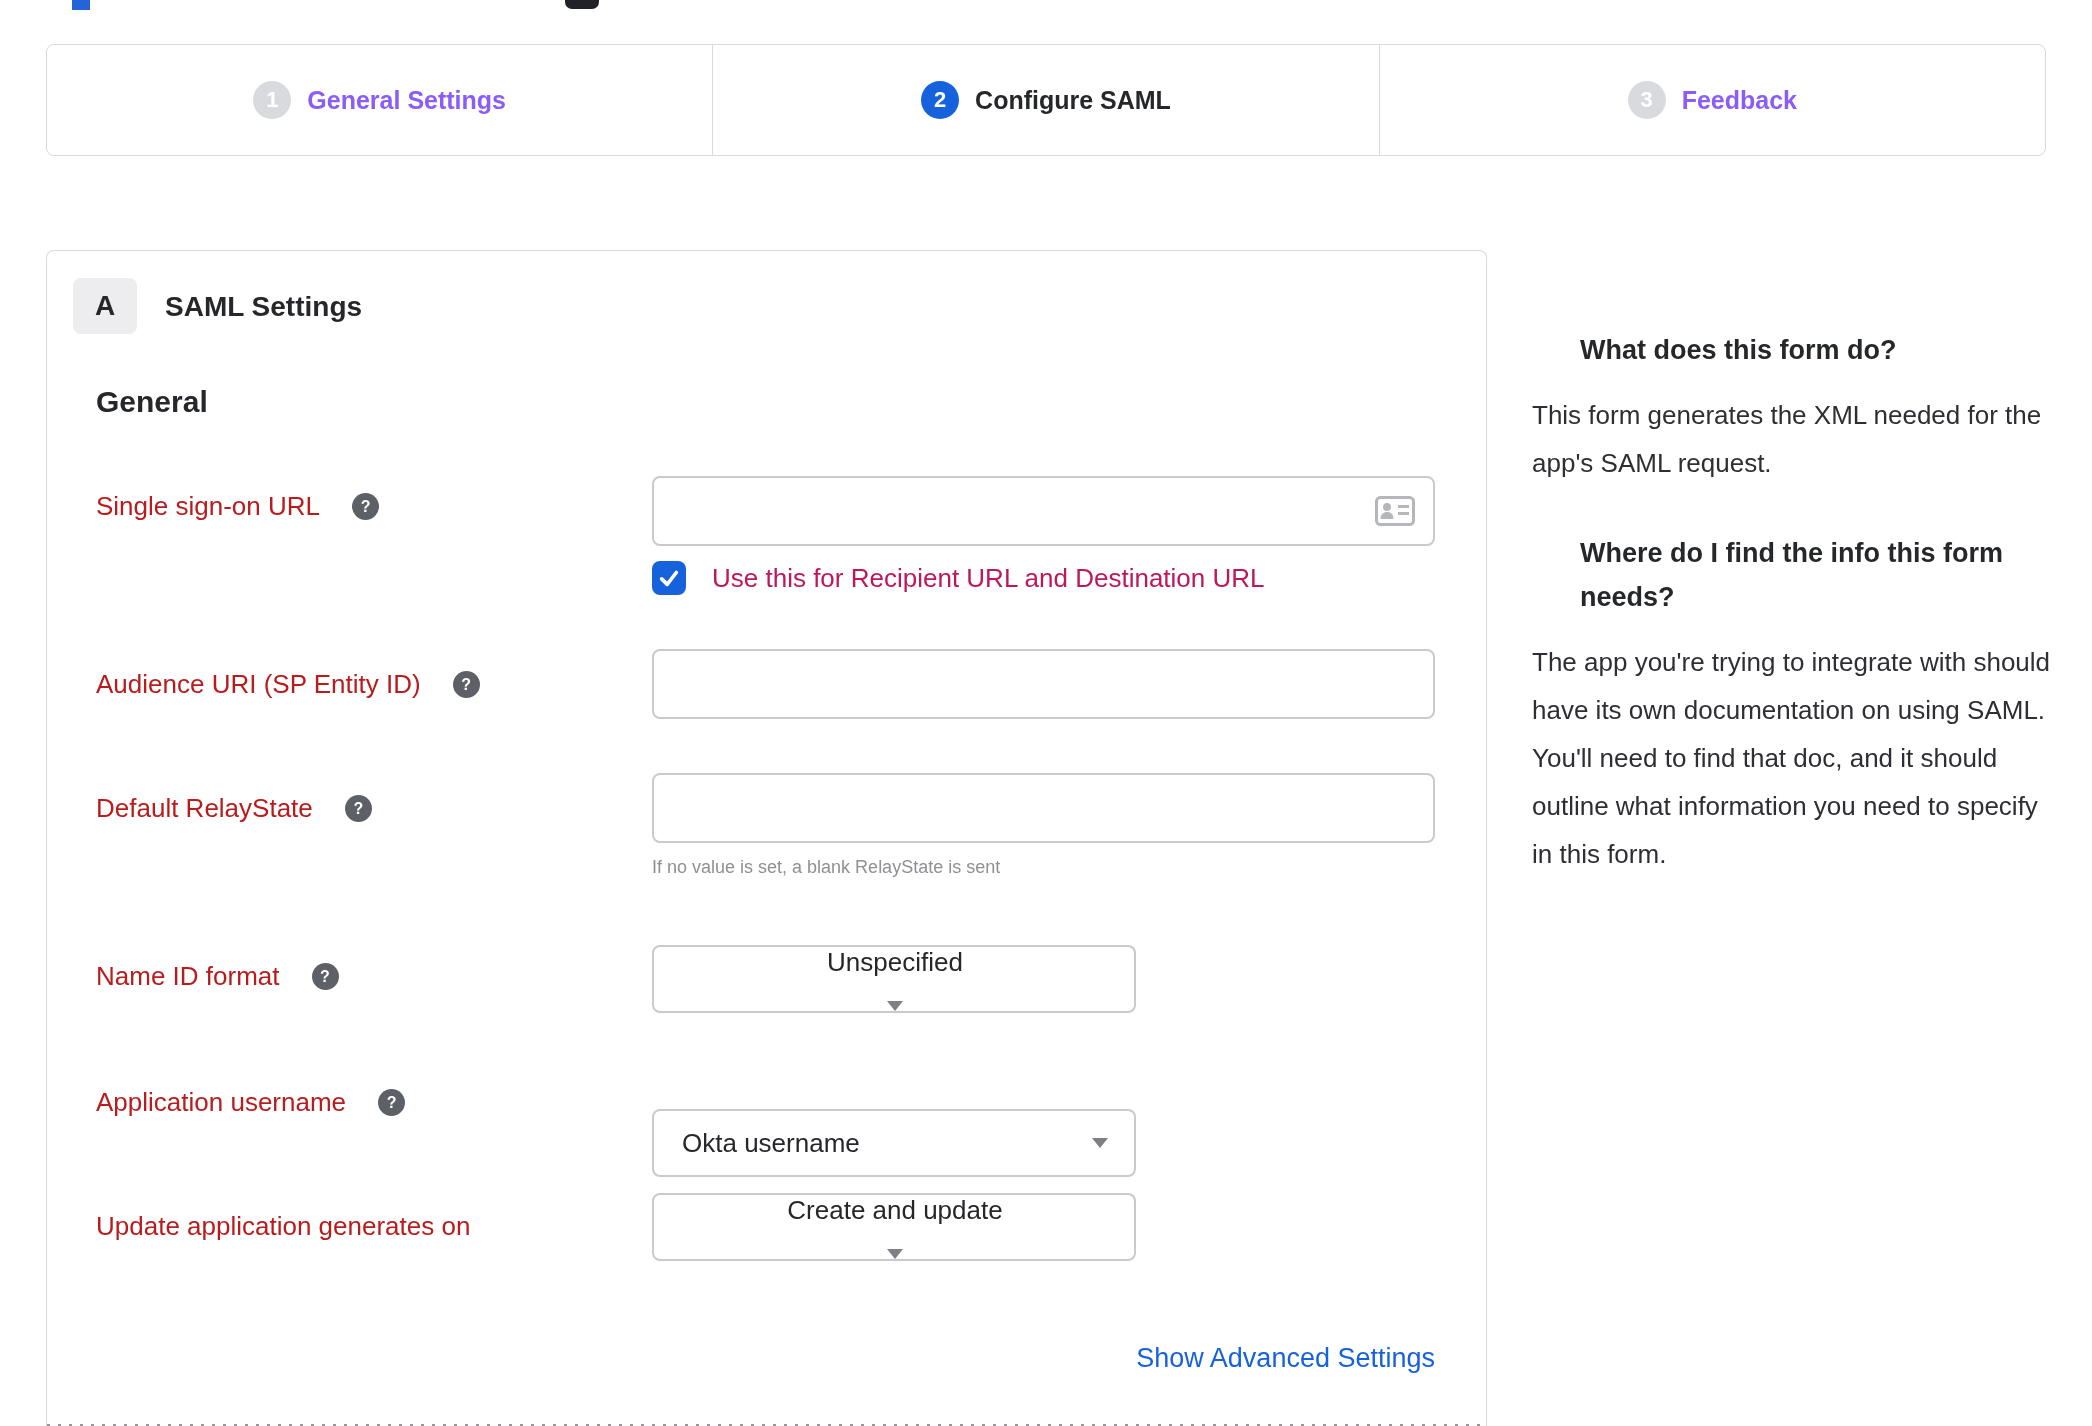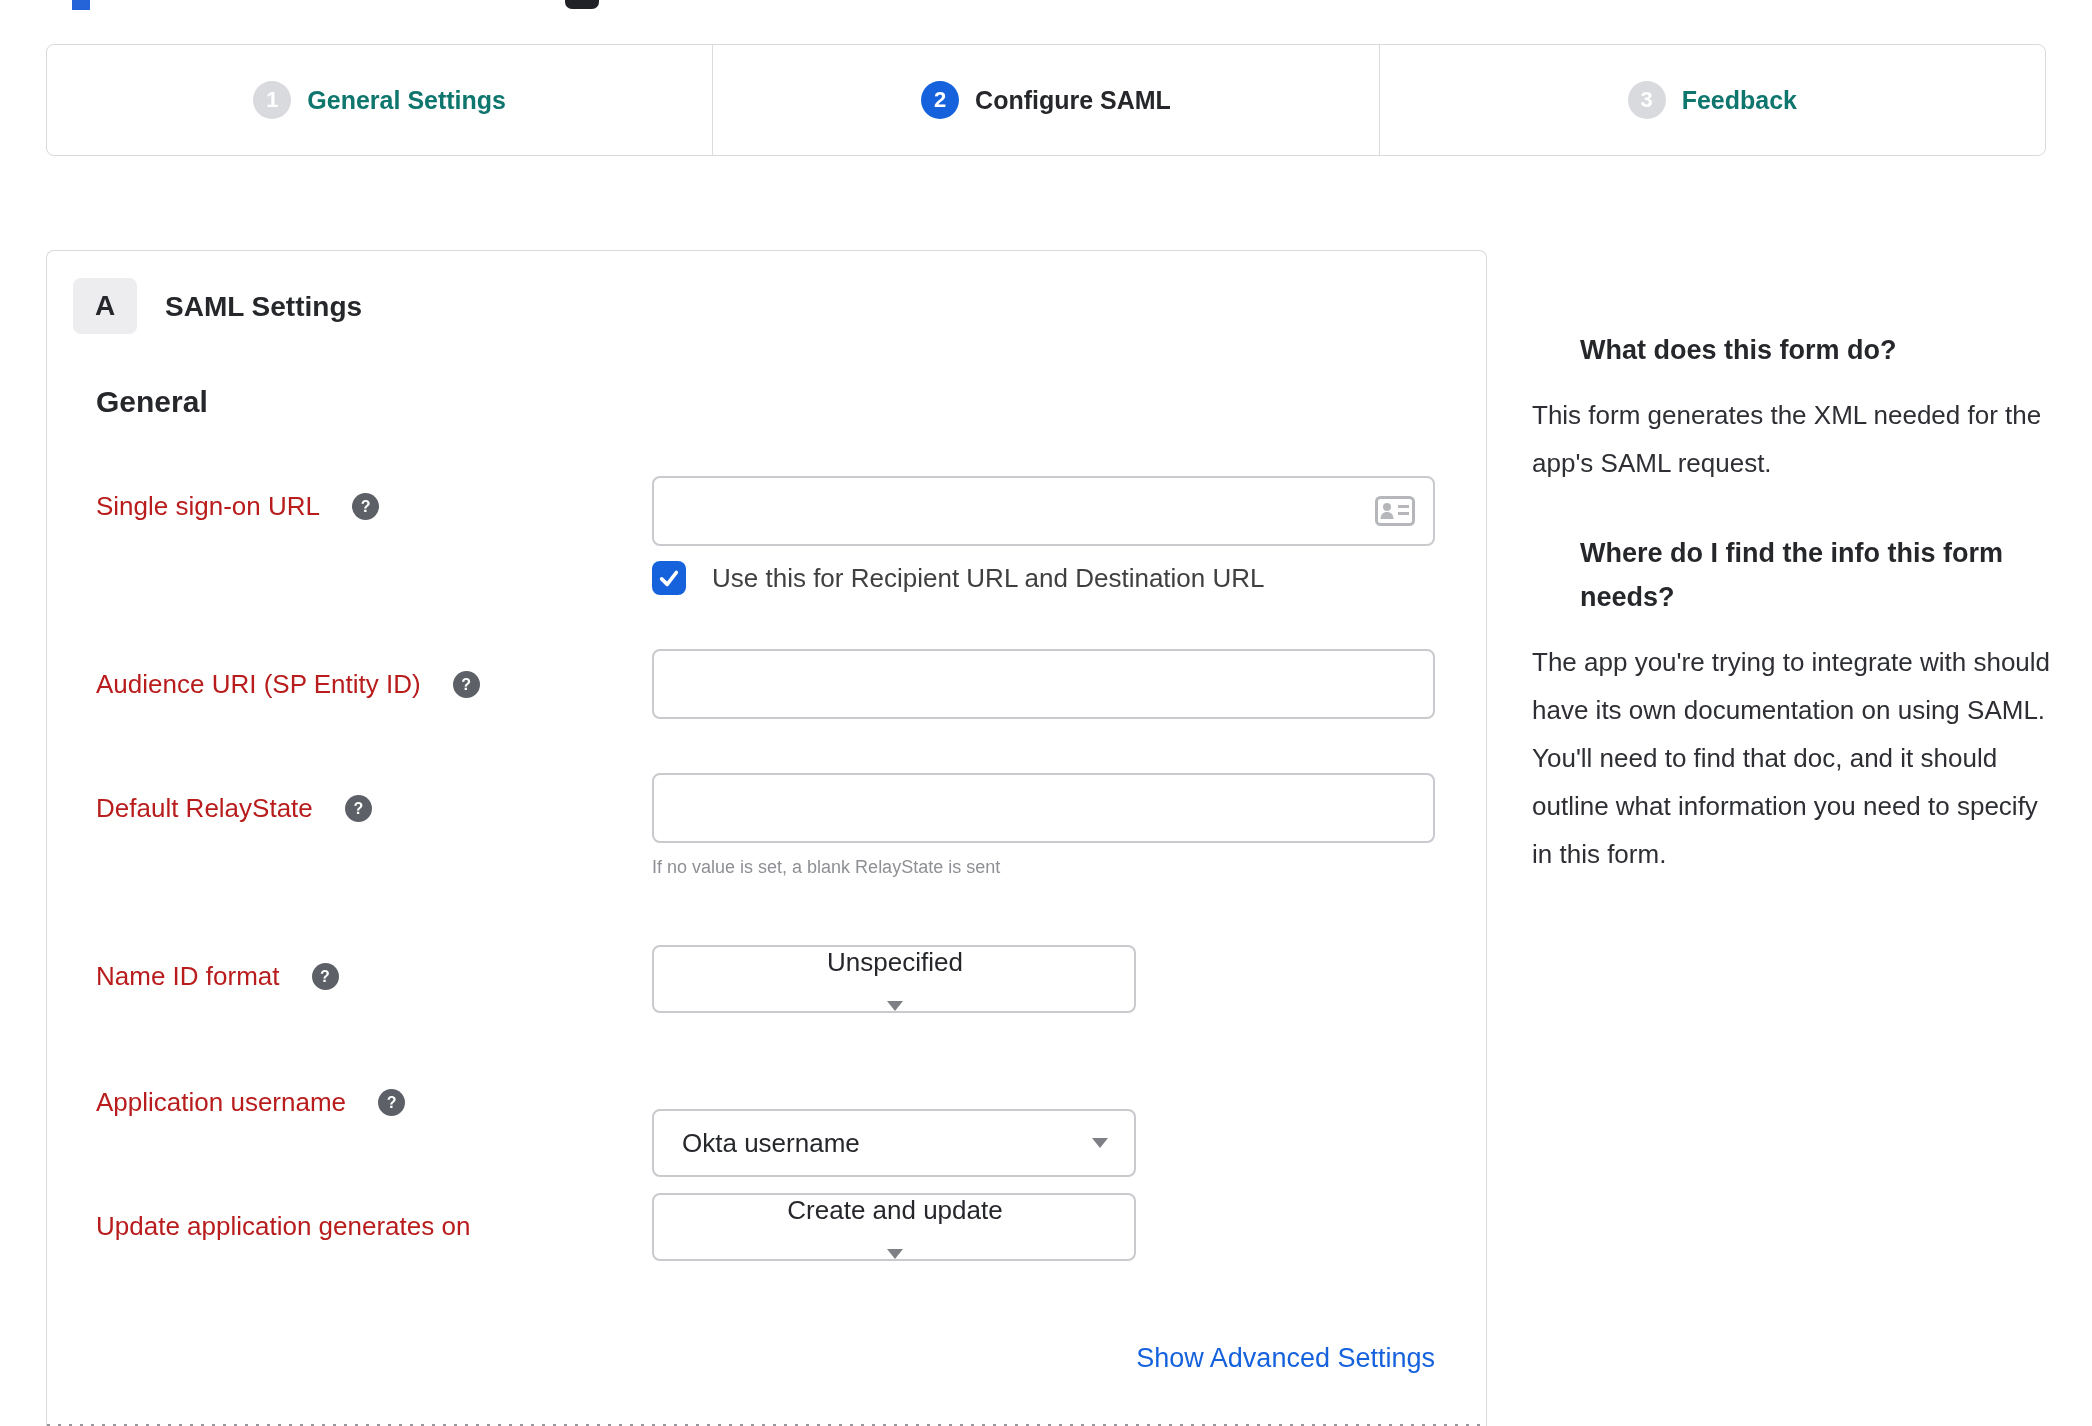--- a/index.html
+++ b/index.html
@@ -26,21 +26,21 @@
     gap: 16px; border-right: 1px solid #d9d9de;
   }
   .step:last-child { border-right: none; }
   .step-circle {
     width: 38px; height: 38px; border-radius: 50%;
     display: flex; align-items: center; justify-content: center;
     font-size: 22px; font-weight: 700; color: #ffffff;
     background: #d8dade; flex: 0 0 auto;
   }
   .step--active .step-circle { background: #1662dd; }
-  .step-label { font-size: 25px; font-weight: 700; color: #0f766e; }
+  .step-label { font-size: 25px; font-weight: 700; color: #8b5cf6; }
   .step--active .step-label { color: #26272b; }
 
   
   .card {
     position: absolute; left: 46px; top: 250px; width: 1441px; height: 1176px;
     background: #fff; border: 1px solid #d9d9de; border-bottom: none;
     border-radius: 8px 8px 0 0;
   }
   .card-dashed-bottom {
     position: absolute; left: 0; right: 0; bottom: 0; height: 2px;
@@ -90,21 +90,21 @@
 
   .checkbox-row {
     position: absolute; left: 605px; top: 310px;
     display: flex; align-items: center; gap: 26px;
   }
   .checkbox {
     width: 34px; height: 34px; border-radius: 8px; background: #1662dd;
     display: flex; align-items: center; justify-content: center; flex: 0 0 auto;
   }
   .checkbox svg { width: 22px; height: 22px; }
-  .checkbox-label { font-size: 26px; color: #404040; text-align: center; }
+  .checkbox-label { font-size: 26px; color: #be185d; text-align: center; }
 
   .hint {
     position: absolute; left: 605px; font-size: 18px; color: #8f9095;
   }
 
   .select {
     position: absolute; left: 605px; width: 484px; height: 68px;
     border: 2px solid #c9cace; border-radius: 8px; background: #fff;
     display: flex; align-items: center; justify-content: space-between;
     padding: 0 26px 0 28px; cursor: default;

